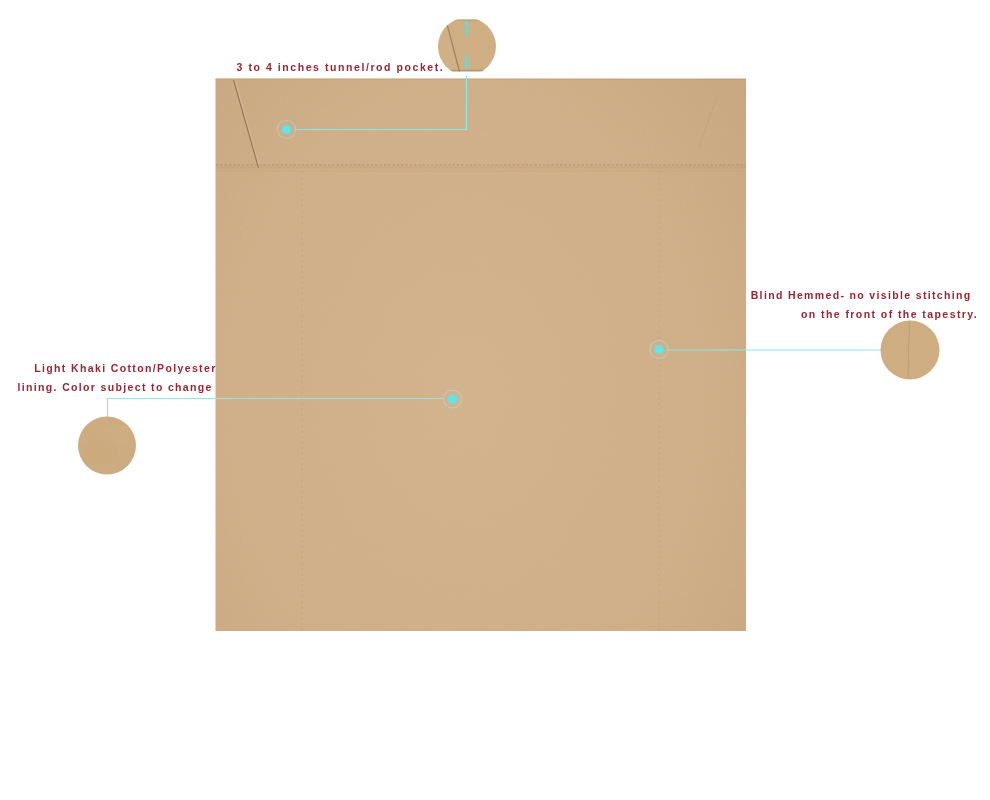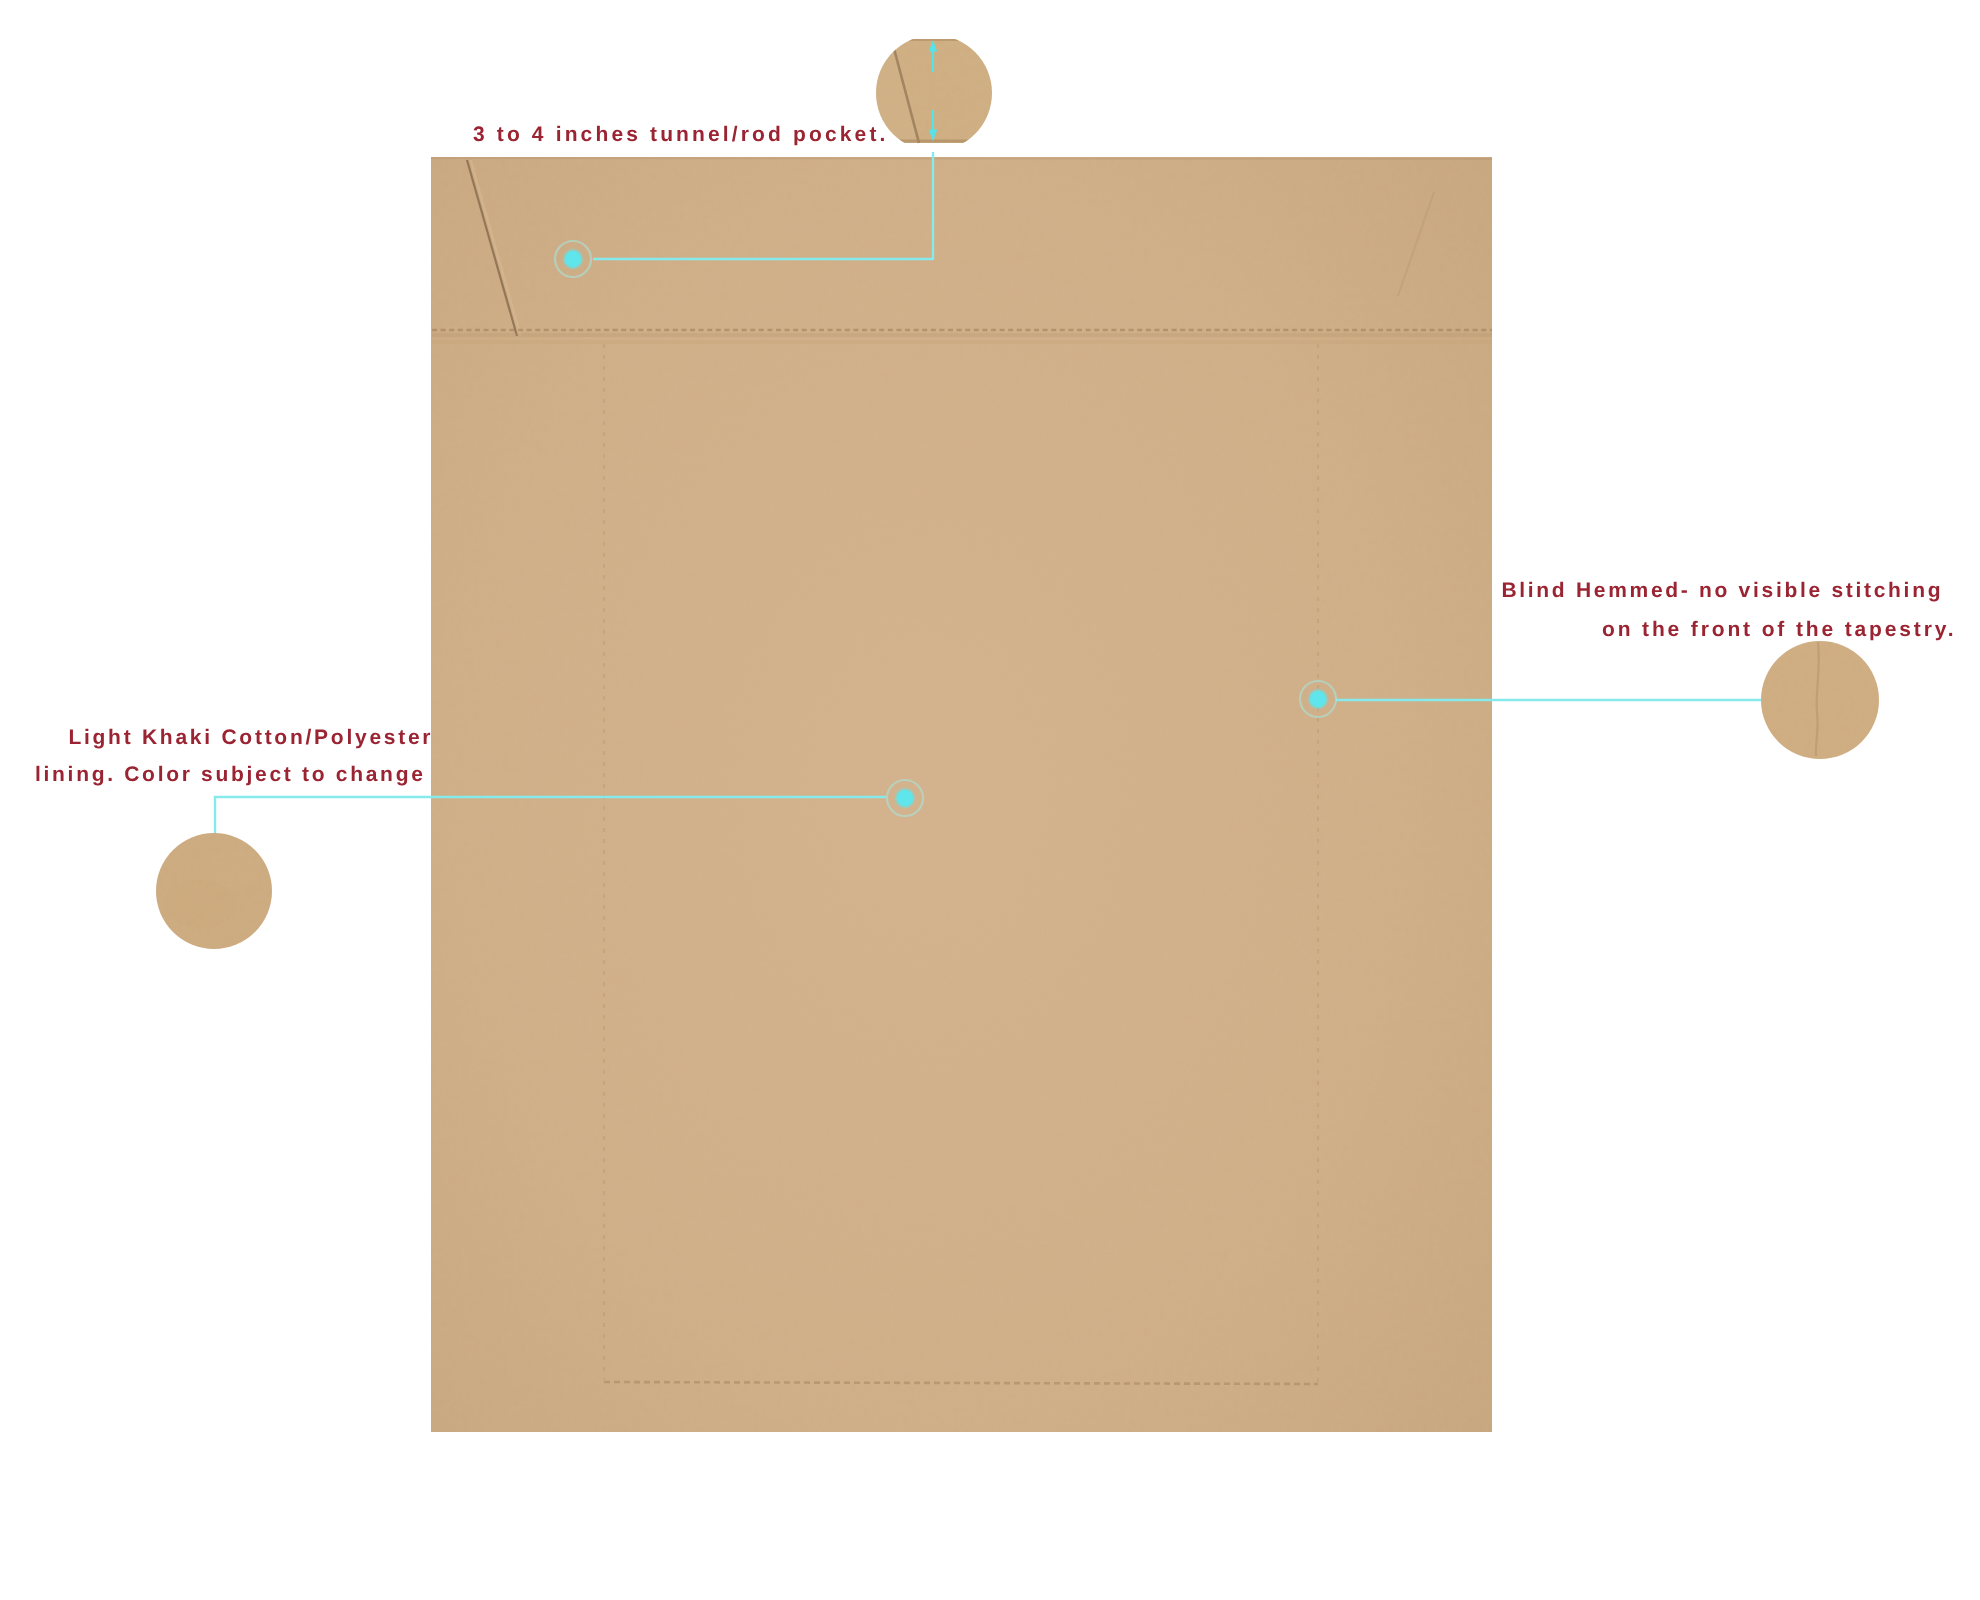--- a/index.html
+++ b/index.html
@@ -1,16 +1,16 @@
 <!DOCTYPE html>
 <html><head>
 <meta charset="utf-8">
 <style>
   html,body{margin:0;padding:0;background:#ffffff;}
-  #page{position:relative;width:990px;height:716px;background:#8b5cf6;overflow:hidden;
+  #page{position:relative;width:990px;height:631px;background:#8b5cf6;overflow:hidden;
         font-family:"Liberation Sans", sans-serif;}
 </style>
 </head>
 <body>
 <div id="page">
 <svg width="990" height="800" viewBox="0 0 990 800" xmlns="http://www.w3.org/2000/svg">
   <defs>
     <radialGradient id="fabShade" cx="0.47" cy="0.45" r="0.75">
       <stop offset="0" stop-color="#d3b28d"></stop>
       <stop offset="0.6" stop-color="#cfae87"></stop>

